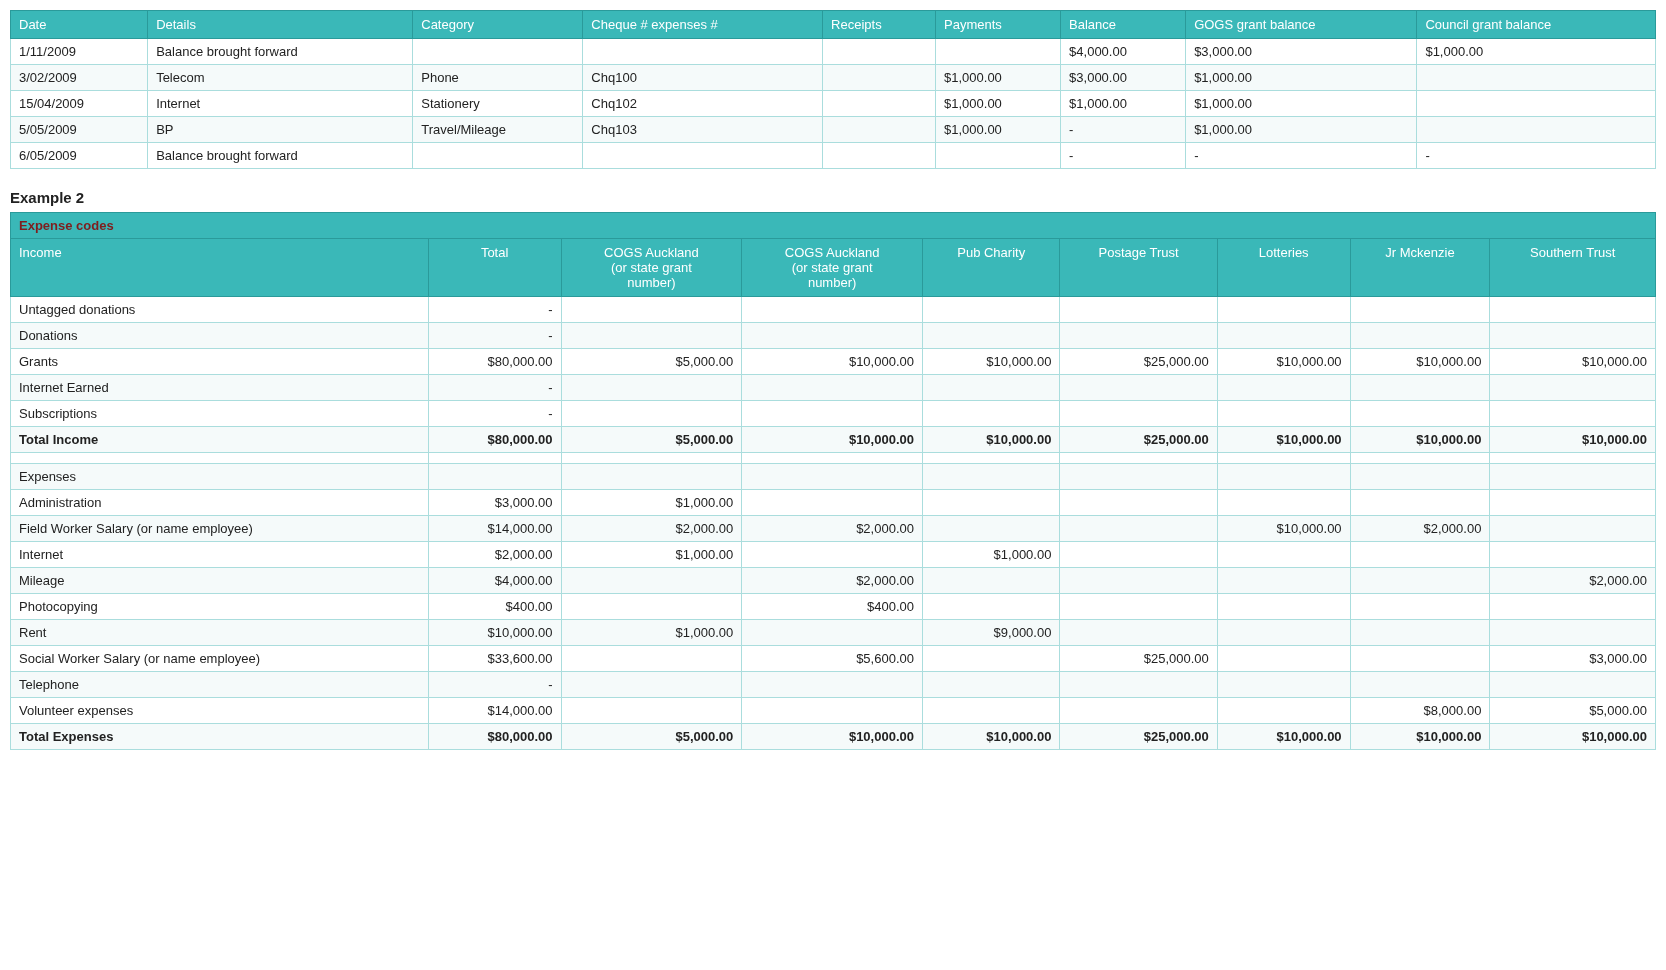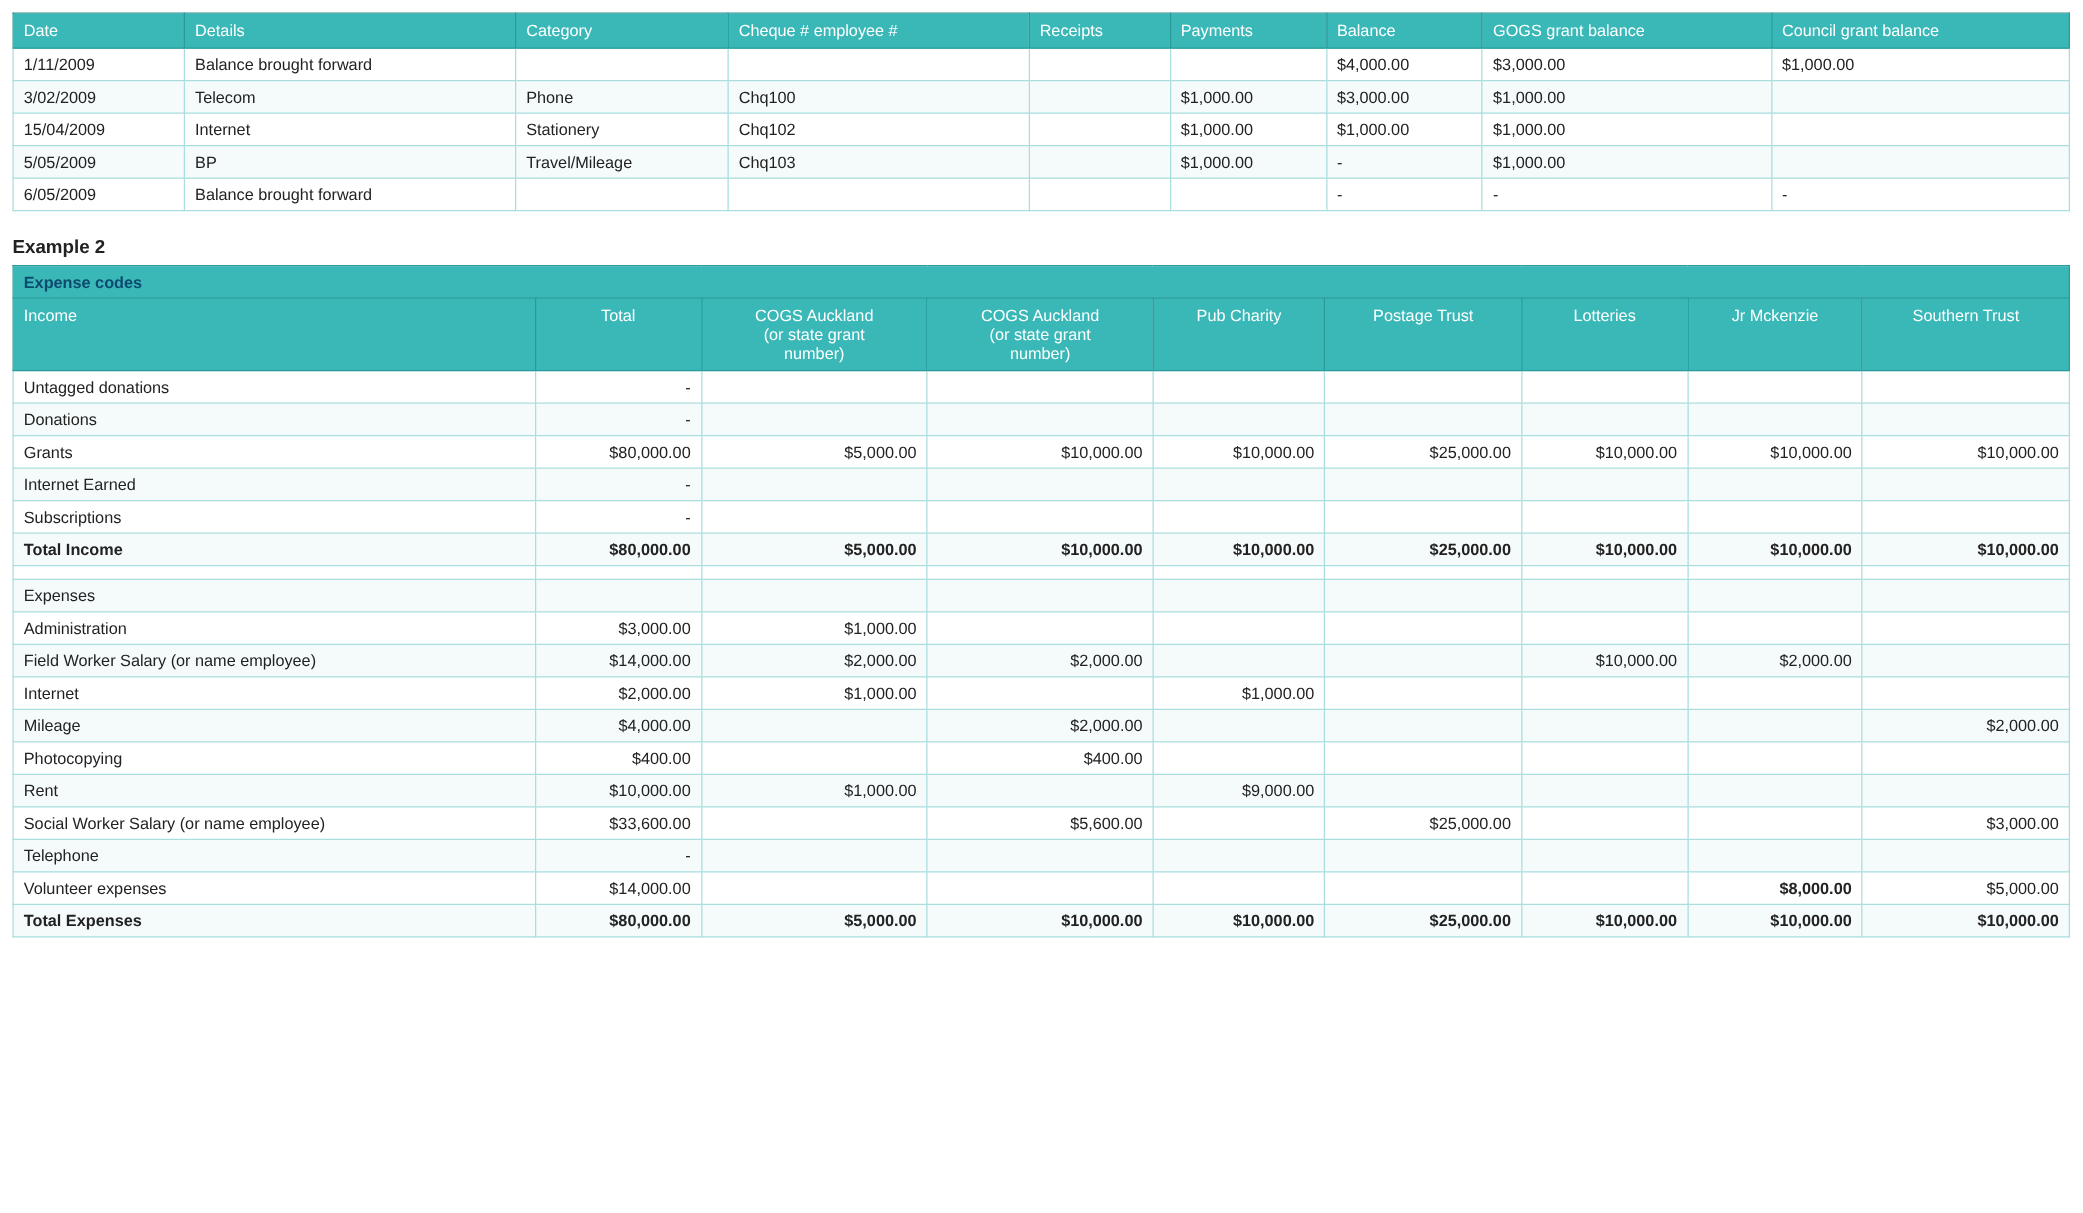--- a/index.html
+++ b/index.html
@@ -26,37 +26,37 @@
     }
     td {
       border: 1px solid #aadddd;
       padding: 5px 8px;
       vertical-align: top;
     }
     tr:nth-child(even) td { background: #f5fafa; }
     tr:nth-child(odd) td { background: #fff; }
     .teal-header-row td {
       background-color: #3ab8b8 !important;
-      color: #0c4a6e;
+      color: #7f1d1d;
       font-weight: bold;
       border: 1px solid #2a9a9a;
     }
     .bold-row td { font-weight: bold; }
     .section2-title { font-weight: bold; font-size: 15px; margin-top: 20px; margin-bottom: 6px; }
   </style>
 </head>
 <body>
 
 <table>
   <thead>
     <tr id="t1-header">
         <th>Date</th>
         <th>Details</th>
         <th>Category</th>
-        <th>Cheque # employee #</th>
+        <th>Cheque # expenses #</th>
         <th>Receipts</th>
         <th>Payments</th>
         <th>Balance</th>
         <th>GOGS grant balance</th>
         <th>Council grant balance</th>
       </tr>
   </thead>
   <tbody id="t1-body">
       <tr>
         <td>1/11/2009</td>
@@ -317,21 +317,21 @@
         <td style="text-align: right;"></td>
       </tr>
       <tr>
         <td>Volunteer expenses</td>
         <td style="text-align: right;">$14,000.00</td>
         <td style="text-align: right;"></td>
         <td style="text-align: right;"></td>
         <td style="text-align: right;"></td>
         <td style="text-align: right;"></td>
         <td style="text-align: right;"></td>
-        <td style="text-align: right; font-weight: bold;">$8,000.00</td>
+        <td style="text-align: right;">$8,000.00</td>
         <td style="text-align: right;">$5,000.00</td>
       </tr>
       <tr class="bold-row">
         <td>Total Expenses</td>
         <td style="text-align: right;">$80,000.00</td>
         <td style="text-align: right;">$5,000.00</td>
         <td style="text-align: right;">$10,000.00</td>
         <td style="text-align: right;">$10,000.00</td>
         <td style="text-align: right;">$25,000.00</td>
         <td style="text-align: right;">$10,000.00</td>

